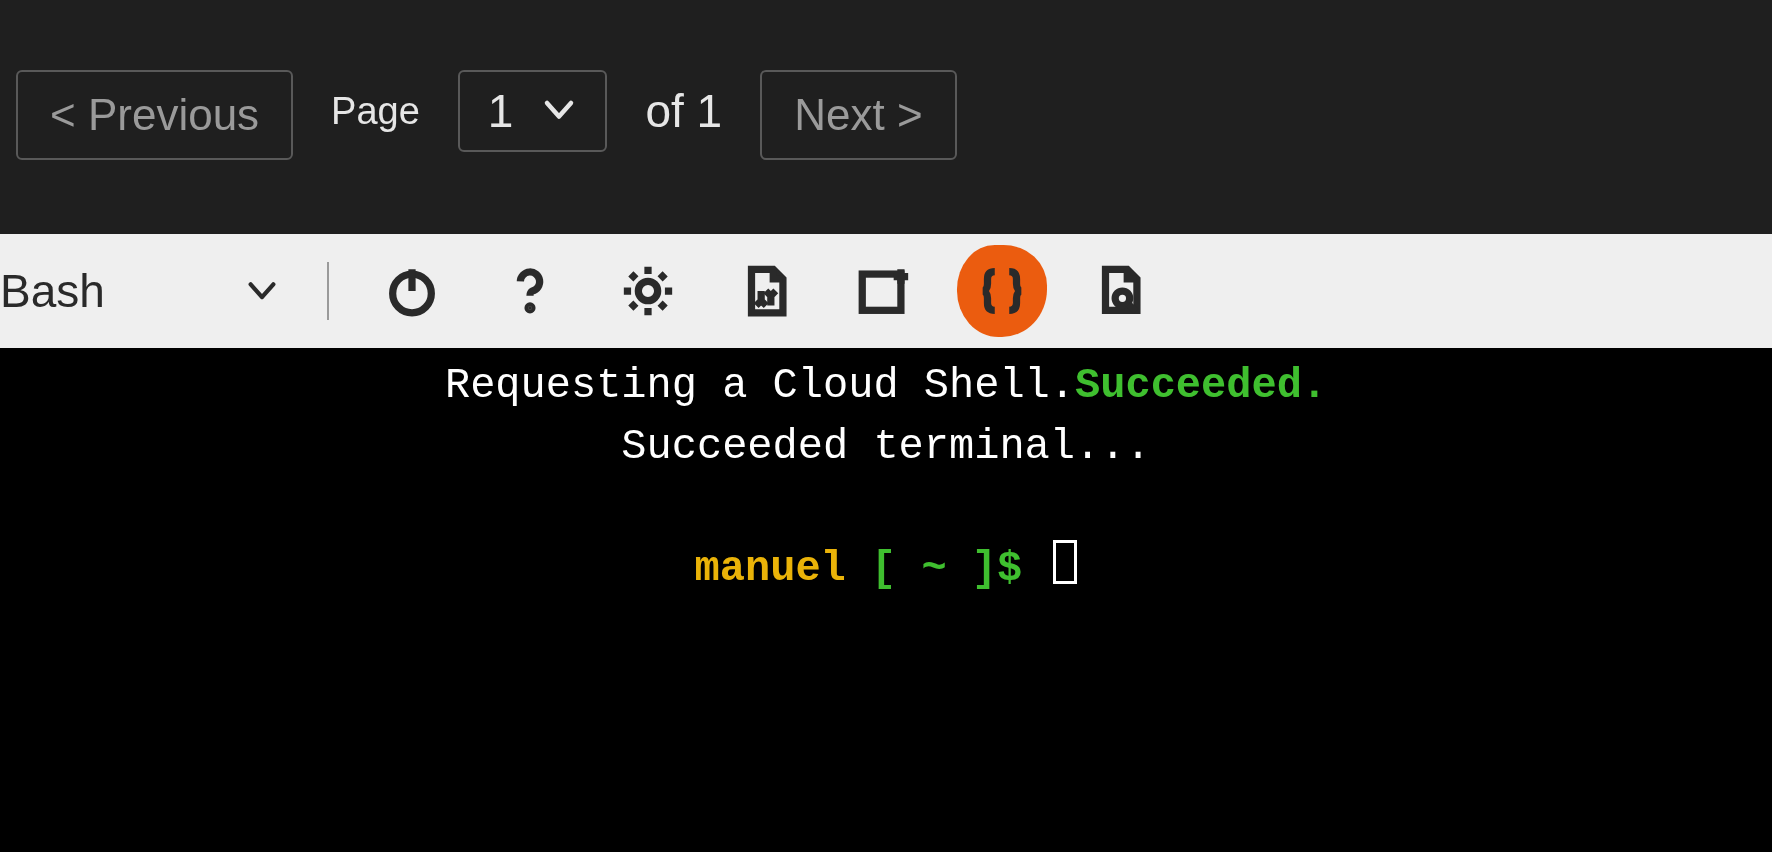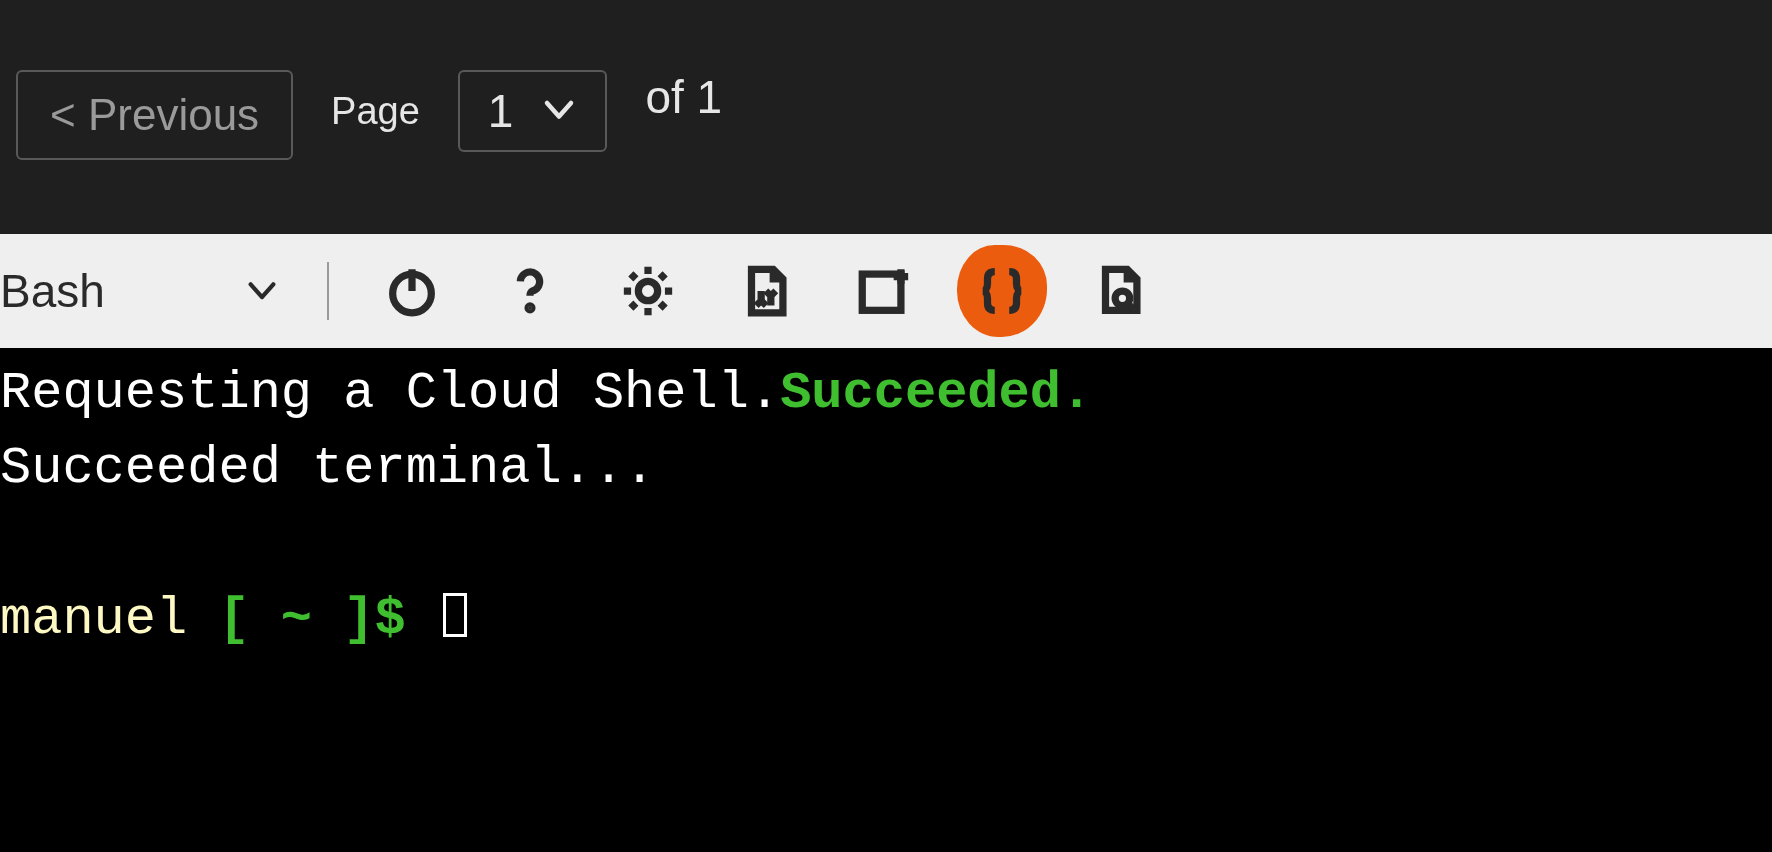--- a/index.html
+++ b/index.html
@@ -31,21 +31,21 @@
     border-radius:6px;
     height:82px;
     padding:0 28px;
     display:flex;
     align-items:center;
     gap:28px;
     color:#e6e6e6;
     font-size:46px;
     cursor:pointer;
   }
-  .pg-of { color:#e6e6e6; font-size:46px; display:flex; align-items:flex-start; height:82px;}
+  .pg-of { color:#e6e6e6; font-size:46px; display:flex; align-items:center; height:82px;}
 
   .shell-toolbar {
     background:#efefef;
     height:114px;
     display:flex;
     align-items:center;
     padding:0 0 0 0;
     gap:48px;
   }
   .shell-select {
@@ -72,28 +72,29 @@
     background:#eb5c0f;
     border-radius:42% 48% 50% 46% / 48% 44% 52% 50%;
     z-index:0;
   }
   .tb-icon svg.front { position:relative; z-index:1; }
 
   .terminal {
     background:#000;
     color:#fff;
     font-family:"Consolas","Courier New",monospace;
-    font-size:52px;
+    font-size:42px;
     line-height:1.45;
     padding:8px 0 0 0;
     height:calc(852px - 234px - 114px);
+    text-align:center;
   }
   .term-line { white-space:pre; }
   .green { color:#3fbf2f; font-weight:bold;}
-  .prompt-user { color:#fef9c3; font-weight:normal;}
+  .prompt-user { color:#eab308; font-weight:bold;}
   .prompt-rest { color:#3fbf2f; font-weight:bold;}
   .cursor-box {
     display:inline-block;
     width:24px; height:44px;
     border:3px solid #fff;
     vertical-align:-4px;
     margin-left:6px;
   }
 </style>
 </head>
@@ -108,20 +109,23 @@
     <span>1</span>
     <span>
       <svg viewBox="0 0 24 24" width="36" height="36">
           <path d="M4 8 L12 17 L20 8" stroke="#e6e6e6" stroke-width="3" fill="none" stroke-linecap="round" stroke-linejoin="round"></path>
         </svg>
     </span>
   </div>
   <span class="pg-of">
     <span>of</span>&nbsp;<span>1</span>
   </span>
+  <button class="pg-btn">
+    <span>Next &gt;</span>
+  </button>
 </div>
 
 <div class="shell-toolbar">
   <div class="shell-select">
     <span>Bash</span>
     <span>
       <svg viewBox="0 0 24 24" width="34" height="34">
           <path d="M4 8 L12 17 L20 8" stroke="#2a2a2a" stroke-width="3" fill="none" stroke-linecap="round" stroke-linejoin="round"></path>
         </svg>
     </span>

